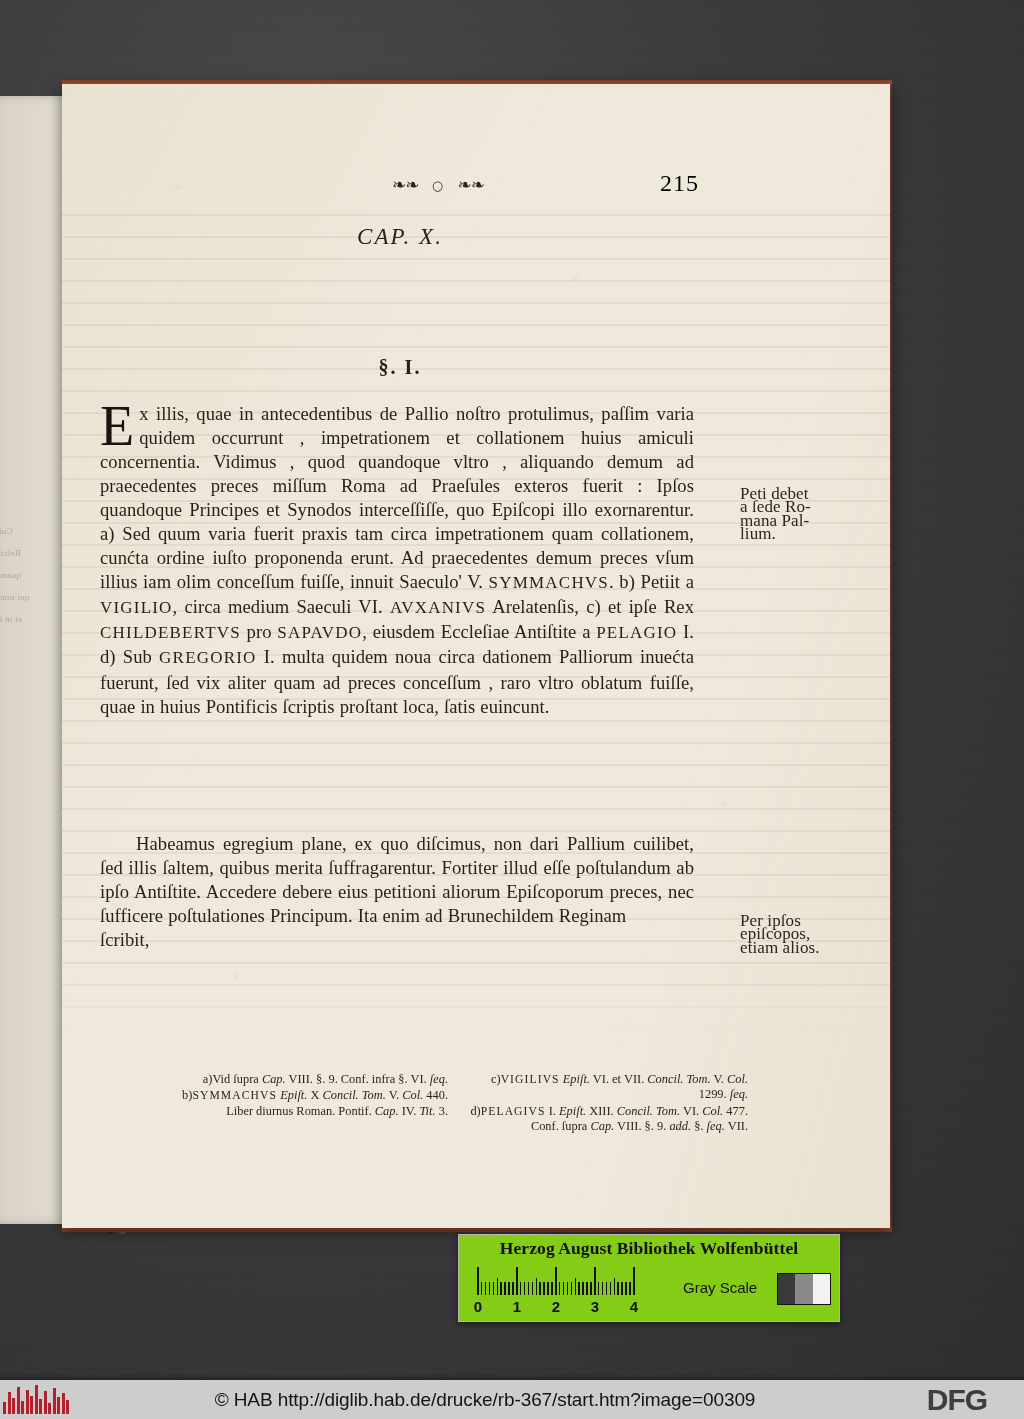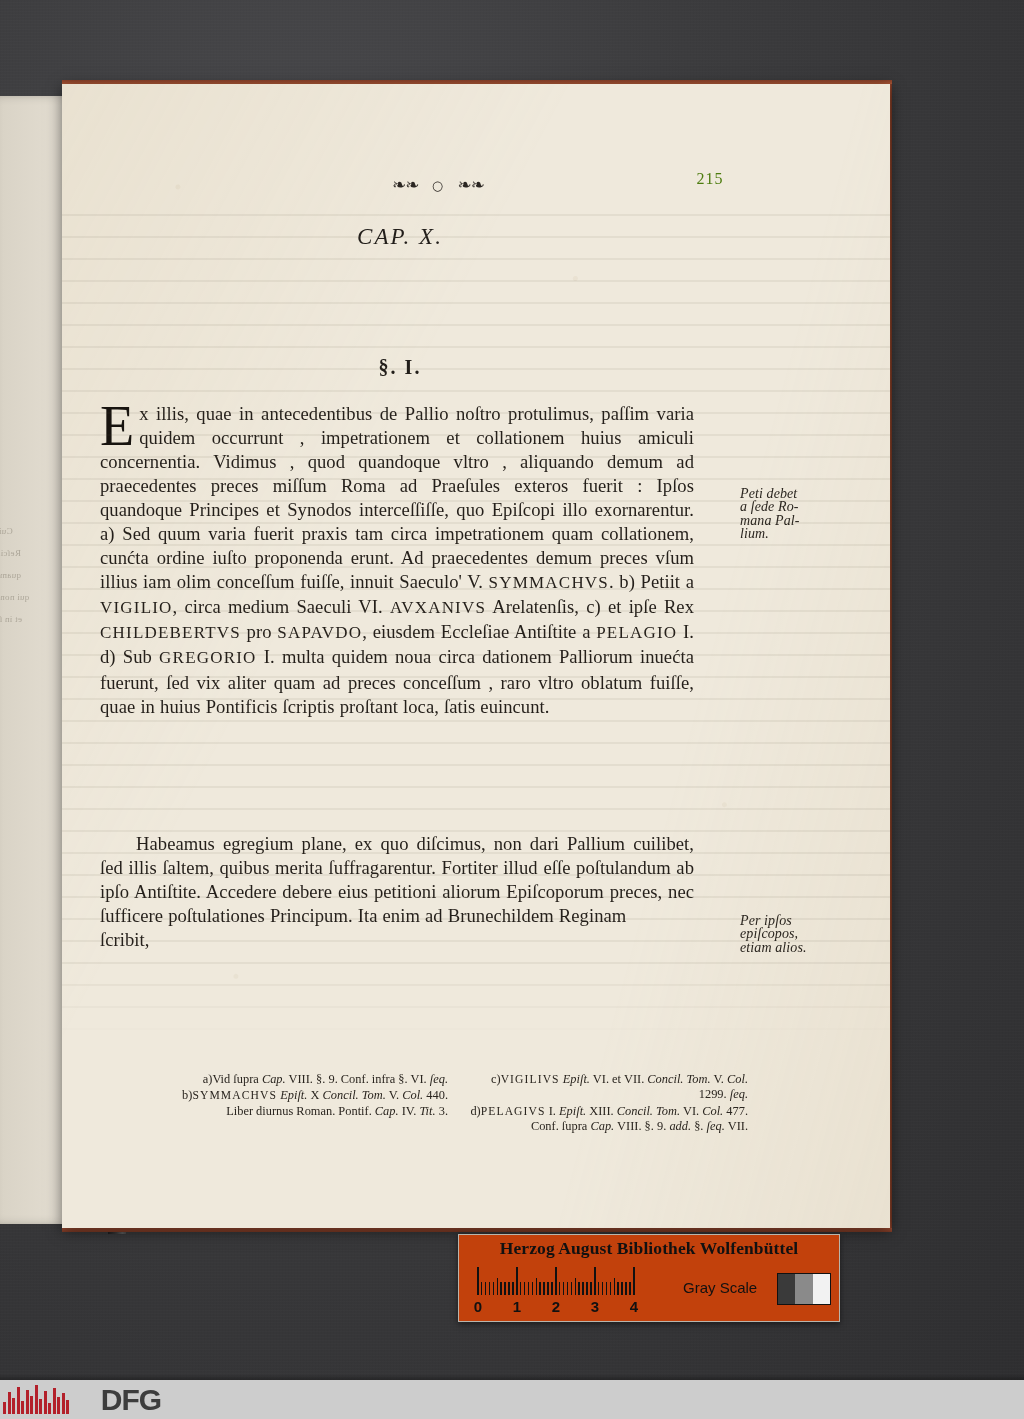--- a/index.html
+++ b/index.html
@@ -82,22 +82,22 @@
     position:absolute;left:38px;top:88px;width:660px;height:26px;
   }
   .ornament{
     position:absolute;left:248px;top:0;width:180px;text-align:center;
     color:#2b2622;font-size:17px;letter-spacing:1px;line-height:24px;
     font-family:"DejaVu Sans", sans-serif;
   }
   .orn-piece{display:inline-block;font-weight:700;letter-spacing:-1px;transform:scaleY(.92);}
   .orn-dot{display:inline-block;width:26px;text-align:center;font-size:13px;}
   .folio{
-    position:absolute;left:560px;top:-2px;width:100px;text-align:center;
-    font-size:16px;color:#4d7c0f;letter-spacing:1px;
+    position:absolute;left:560px;top:-2px;width:100px;text-align:left;
+    font-size:24px;color:#000000;letter-spacing:1px;
   }
 
   .chapnum{
     position:absolute;left:38px;top:140px;width:600px;text-align:center;
     font-style:italic;font-size:23px;color:#221e1a;letter-spacing:2px;
   }
   .chaptitle{
     position:absolute;left:20px;top:178px;width:640px;text-align:center;
     font-size:25.5px;line-height:36px;color:#201c18;letter-spacing:.6px;
   }
@@ -123,39 +123,39 @@
     float:left;font-size:56px;line-height:44px;
     margin:2px 5px -2px 0;color:#18140f;
     font-family:"Liberation Serif", serif;font-weight:400;
   }
   .sc{font-variant:small-caps;letter-spacing:1.2px;font-size:17px;}
   .endline{display:block;text-align:right;}
 
   
   .marginal{
     position:absolute;width:96px;color:#2a251f;
-    font-size:14px;line-height:13.4px;letter-spacing:.1px;font-style:italic;
+    font-size:17px;line-height:13.4px;letter-spacing:.1px;
   }
   #marg1{left:678px;top:403px;}
   #marg2{left:678px;top:830px;}
   .fncol{
     position:absolute;top:988px;width:288px;
     font-size:12.4px;line-height:15.4px;color:#2a251f;text-align:right;
   }
   #fn-left{left:98px;}
   #fn-right{left:398px;}
   .fn{margin-bottom:1px;text-indent:-13px;padding-left:22px;}
   .fn .mk{display:inline-block;width:13px;text-indent:0;margin-left:-9px;}
   .fn i{font-style:italic;}
   .fn .sc{font-variant:small-caps;letter-spacing:1.1px;font-size:11.6px;}
 
   
   #scalecard{
     position:absolute;left:458px;top:1234px;width:380px;height:86px;
-    background:#c2410c;border:1px solid #b9b5ac;
+    background:#84cc16;border:1px solid #b9b5ac;
     box-shadow:0 2px 6px rgba(0,0,0,.5);
   }
   #scalecard .cardtitle{
     position:absolute;left:0;top:3px;width:380px;text-align:center;
     font-family:"Liberation Serif", serif;font-weight:700;
     font-size:17.5px;color:#111;letter-spacing:.1px;
   }
   #ruler{position:absolute;left:14px;top:32px;width:200px;height:46px;}
   #ruler .tick{position:absolute;bottom:18px;width:1.6px;background:#111;}
   #ruler .num{
@@ -343,14 +343,15 @@
       <i style="height: 18px; background: rgb(179, 32, 42);"></i>
       <i style="height: 29px; background: rgb(179, 32, 42);"></i>
       <i style="height: 15px; background: rgb(179, 32, 42);"></i>
       <i style="height: 23px; background: rgb(179, 32, 42);"></i>
       <i style="height: 11px; background: rgb(179, 32, 42);"></i>
       <i style="height: 26px; background: rgb(179, 32, 42);"></i>
       <i style="height: 17px; background: rgb(179, 32, 42);"></i>
       <i style="height: 21px; background: rgb(179, 32, 42);"></i>
       <i style="height: 14px; background: rgb(179, 32, 42);"></i>
     </div>
+  <div id="credit-text">© HAB http://diglib.hab.de/drucke/rb-367/start.htm?image=00309</div>
   <div id="dfg-logo">DFG</div>
 </div>
 
 </body></html>

